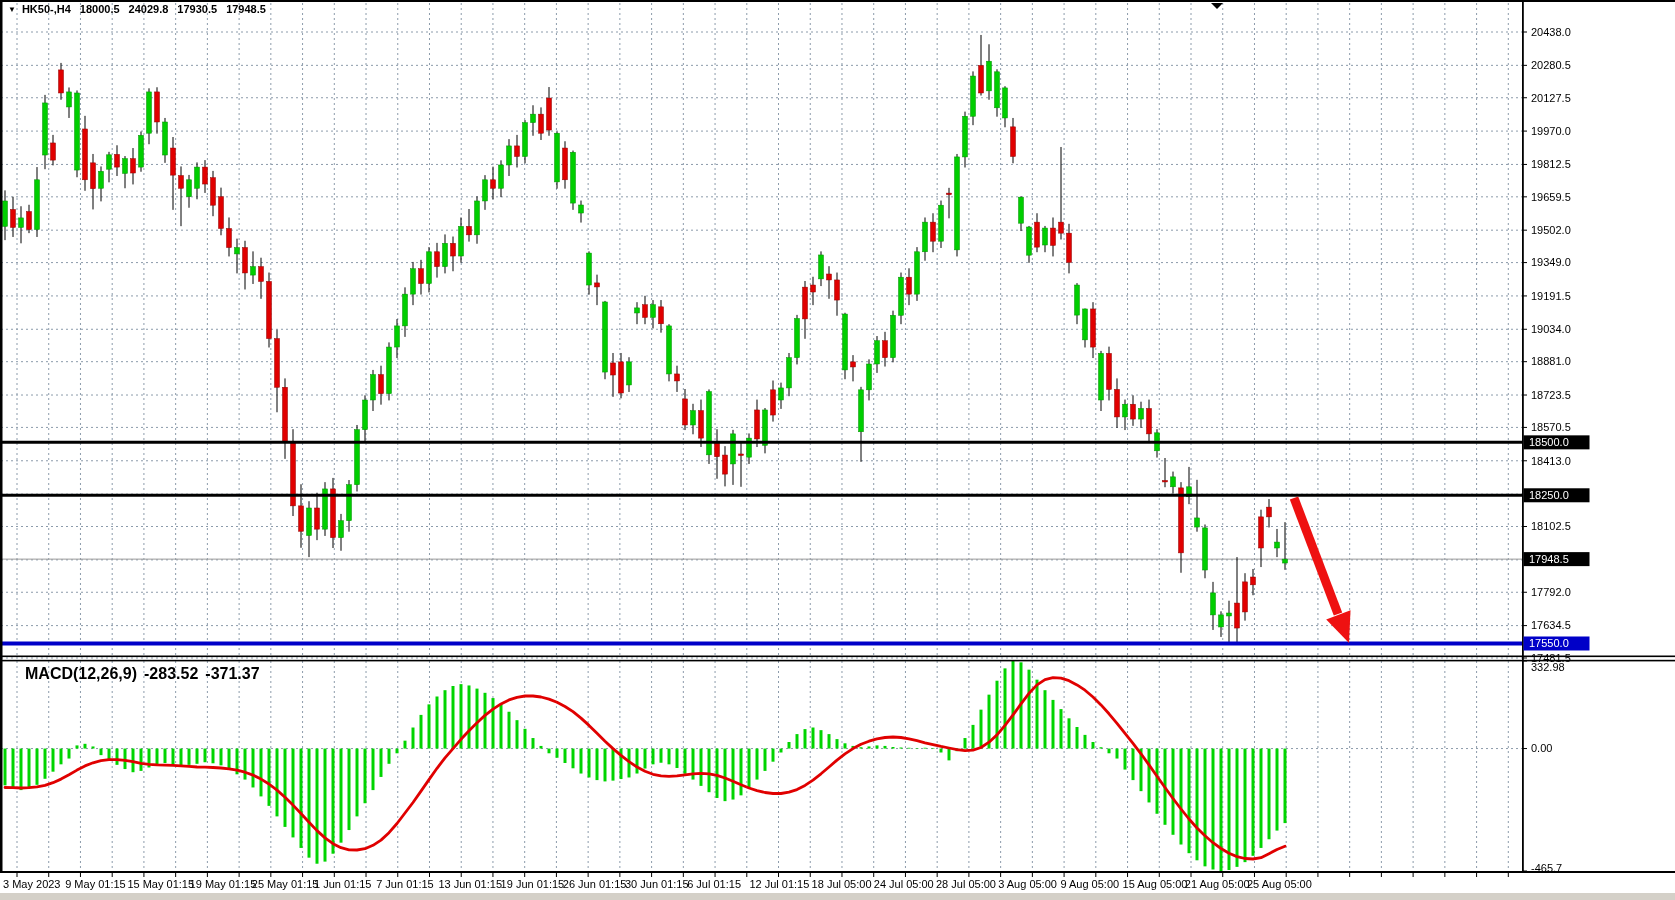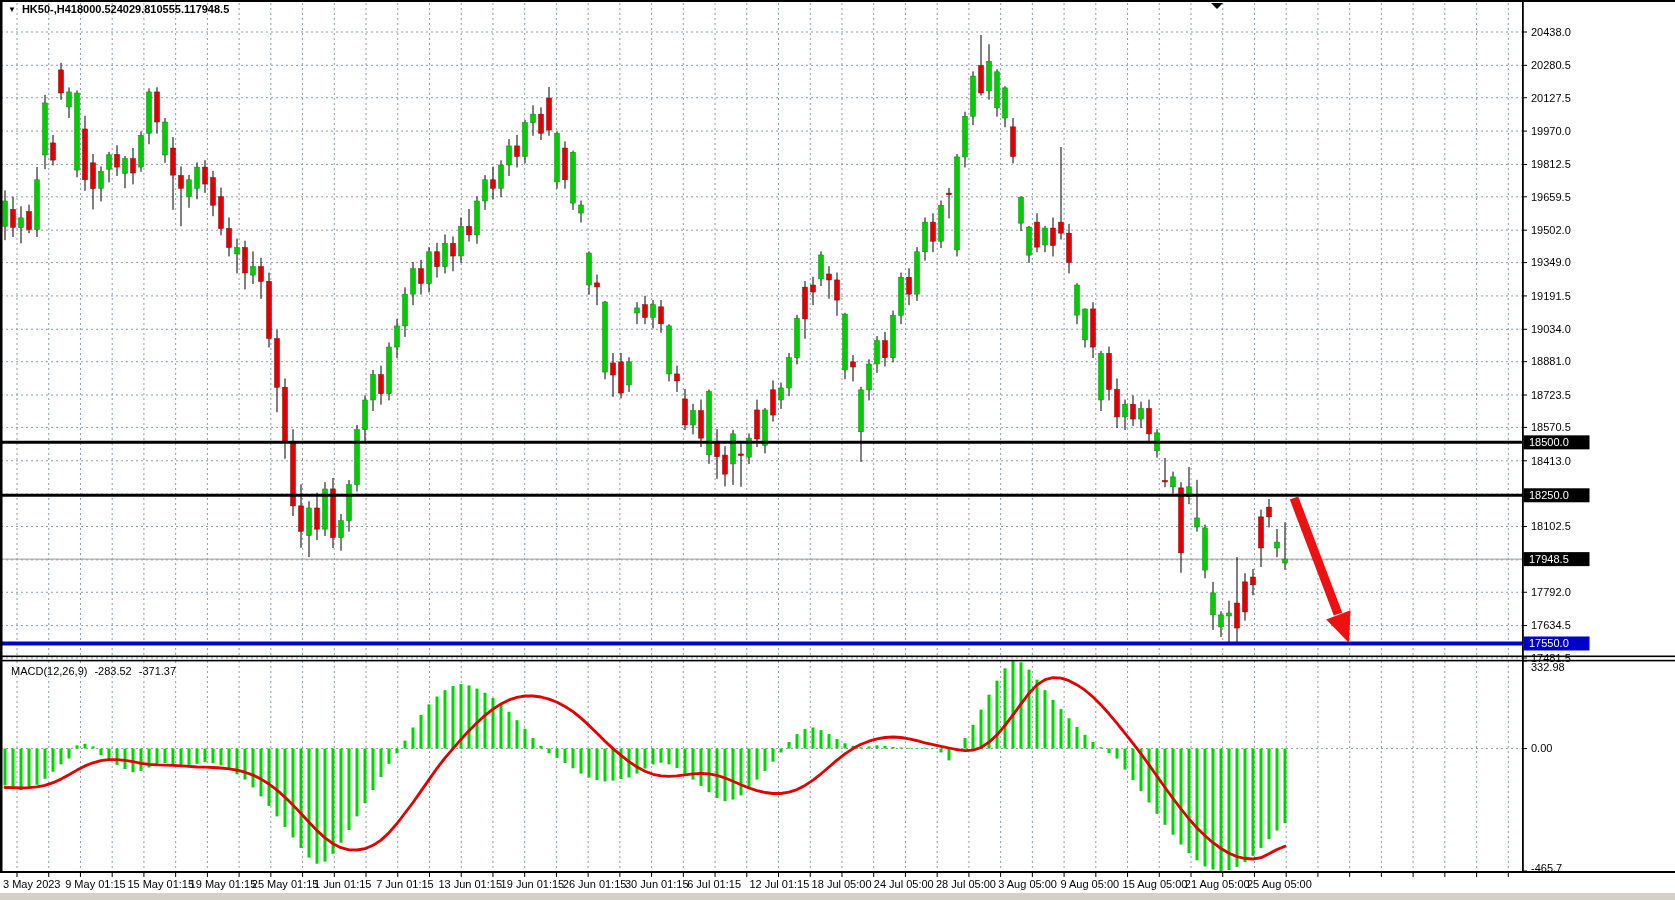--- a/index.html
+++ b/index.html
@@ -1,22 +1,22 @@
 <!DOCTYPE html>
 <html><head>
 <meta charset="utf-8">
 <style>
   html,body{margin:0;padding:0;background:#fff;font-family:"Liberation Sans",sans-serif;}
   #app{position:relative;width:1675px;height:900px;background:#fff;overflow:hidden;}
   #chart-svg{position:absolute;left:0;top:0;}
   .overlay{position:absolute;color:#000;white-space:nowrap;}
   #symbol-info{left:8px;top:3px;font-size:11px;font-weight:700;}
-  #symbol-info .num{}
+  #symbol-info .num{margin-left:9px;}
   #symbol-info .tri{font-size:8px;margin-right:6px;vertical-align:1px;}
-  #macd-info{left:11px;top:665px;font-size:11px;font-weight:400;}
+  #macd-info{left:25px;top:665px;font-size:16px;font-weight:700;}
   #macd-info .num{margin-left:7px;}
   #bottom-strip{position:absolute;left:0;top:893px;width:1675px;height:7px;background:#d4d0c8;}
   text{font-family:"Liberation Sans",sans-serif;}
 </style>
 </head>
 <body>
 <div id="app">
 
 <svg id="chart-svg" width="1675" height="900">
       <g>
@@ -770,21 +770,21 @@
         <text x="936" y="888" font-size="11" fill="#000000">28 Jul 05:00</text>
         <text x="998.2" y="888" font-size="11" fill="#000000">3 Aug 05:00</text>
         <text x="1060.4" y="888" font-size="11" fill="#000000">9 Aug 05:00</text>
         <text x="1122.6000000000001" y="888" font-size="11" fill="#000000">15 Aug 05:00</text>
         <text x="1184.8" y="888" font-size="11" fill="#000000">21 Aug 05:00</text>
         <text x="1247" y="888" font-size="11" fill="#000000">25 Aug 05:00</text>
       </g>
     </svg>
 
 <div class="overlay" id="symbol-info">
-  <span class="tri">▼</span><span>HK50-,H4</span><span class="num">18000.5</span><span class="num">24029.8</span><span class="num">10555.1</span><span class="num">17948.5</span>
+  <span class="tri">▼</span><span>HK50-,H4</span><span class="num">18000.5</span><span class="num">24029.8</span><span class="num">17930.5</span><span class="num">17948.5</span>
 </div>
 
 <div class="overlay" id="macd-info">
   <span>MACD(12,26,9)</span><span class="num">-283.52</span><span class="num">-371.37</span>
 </div>
 
 <div id="bottom-strip"></div>
 
 </div>
 

